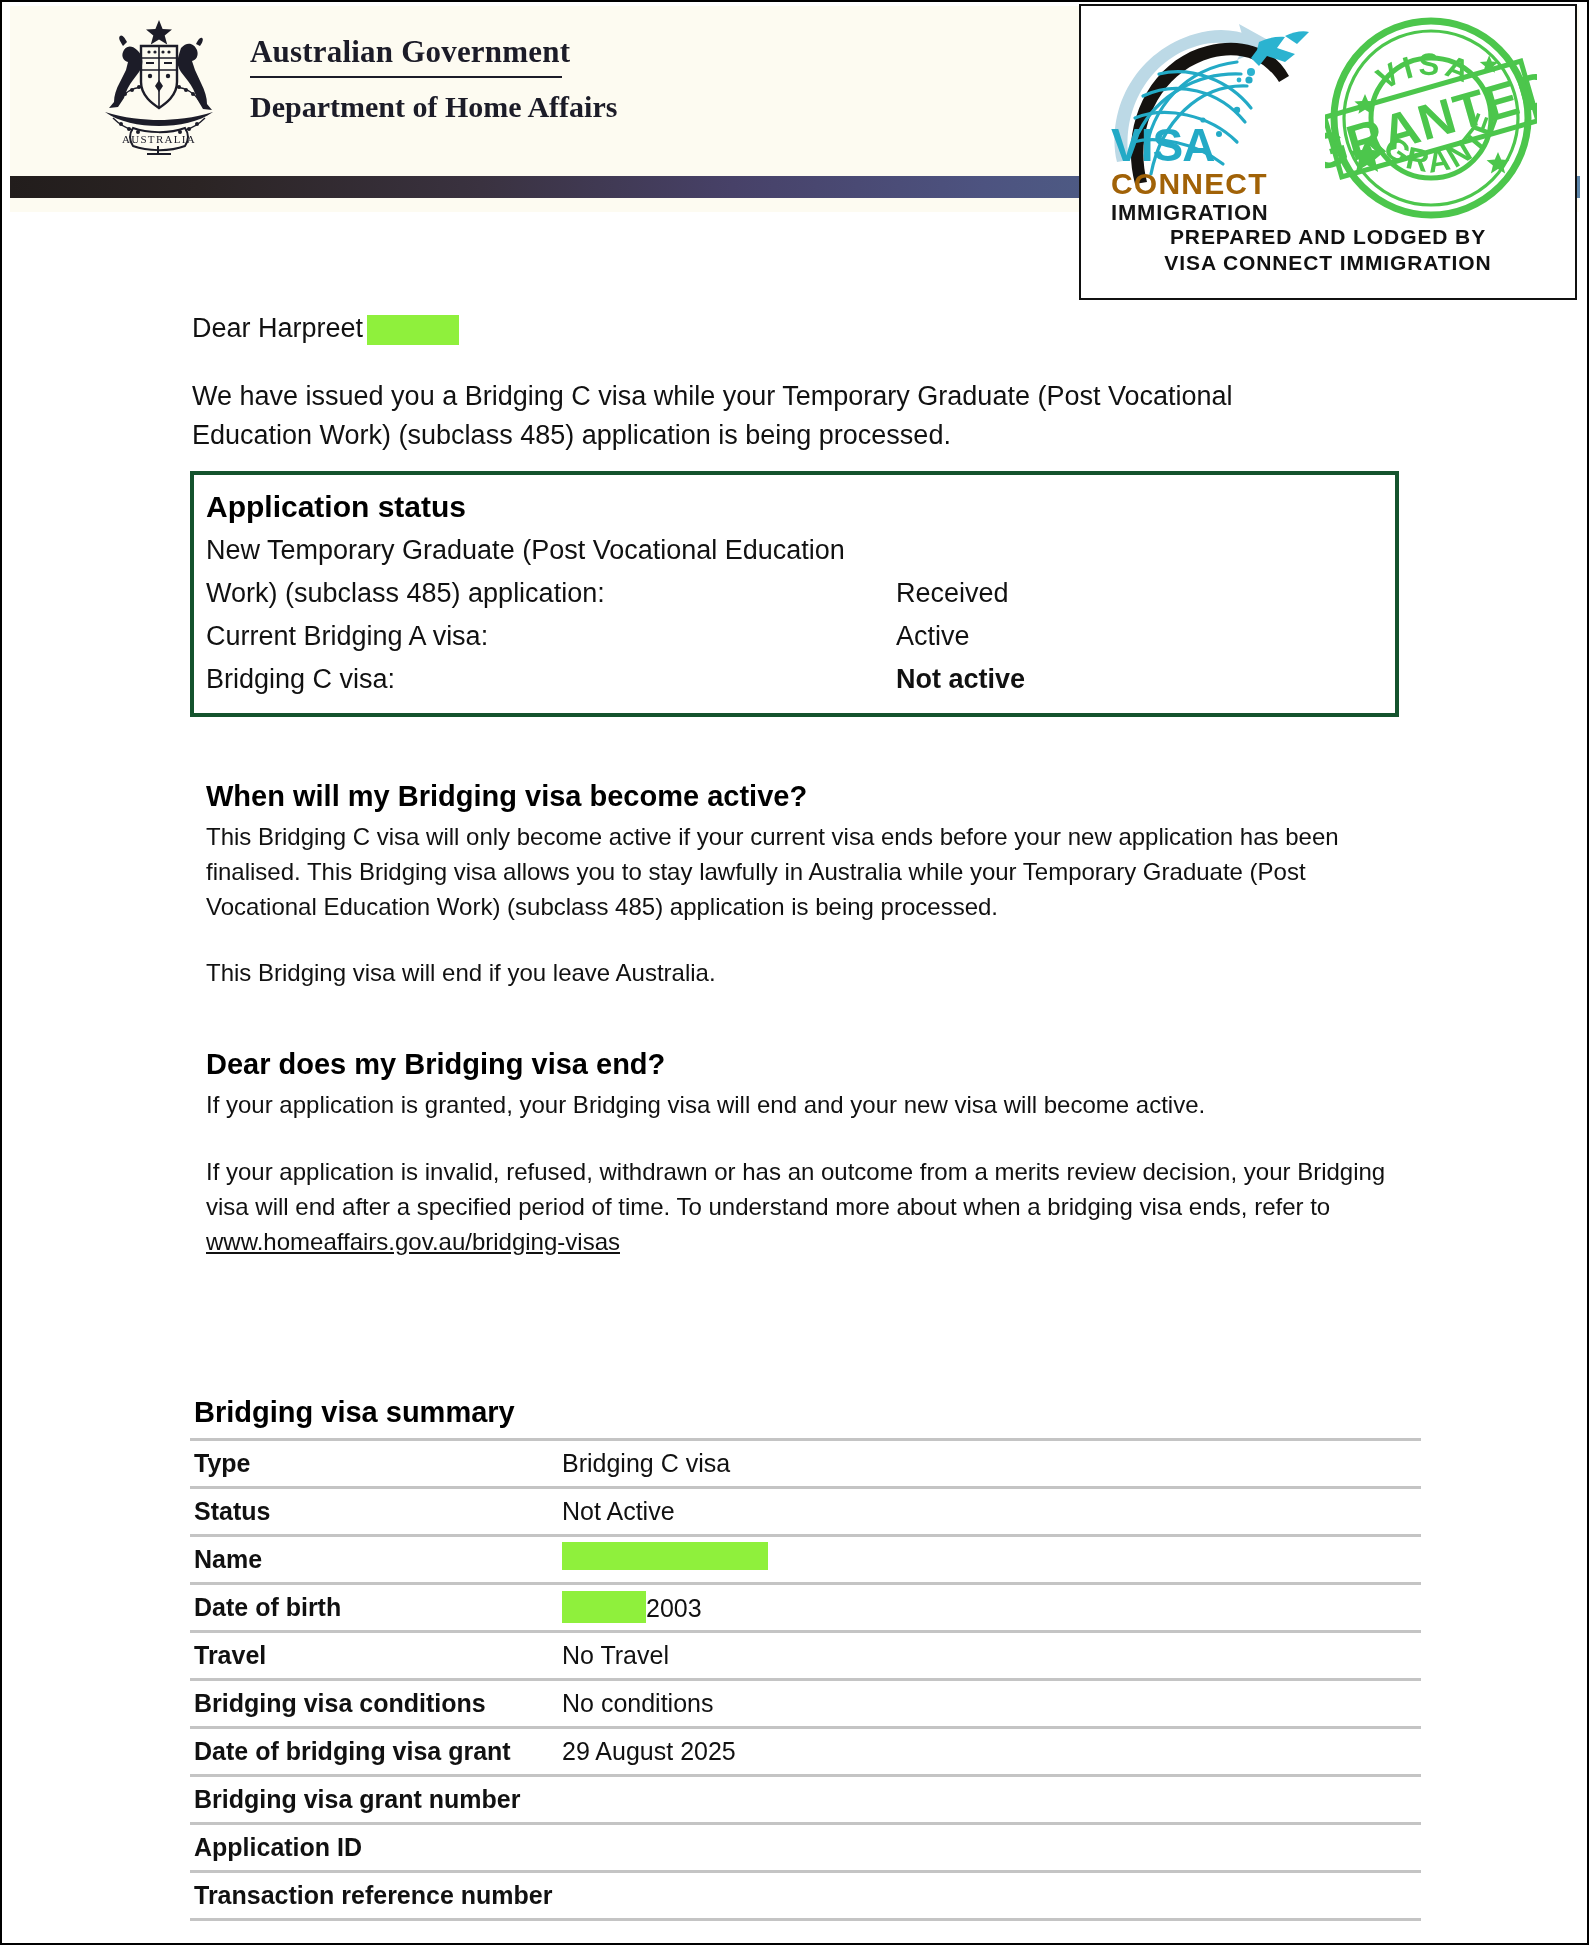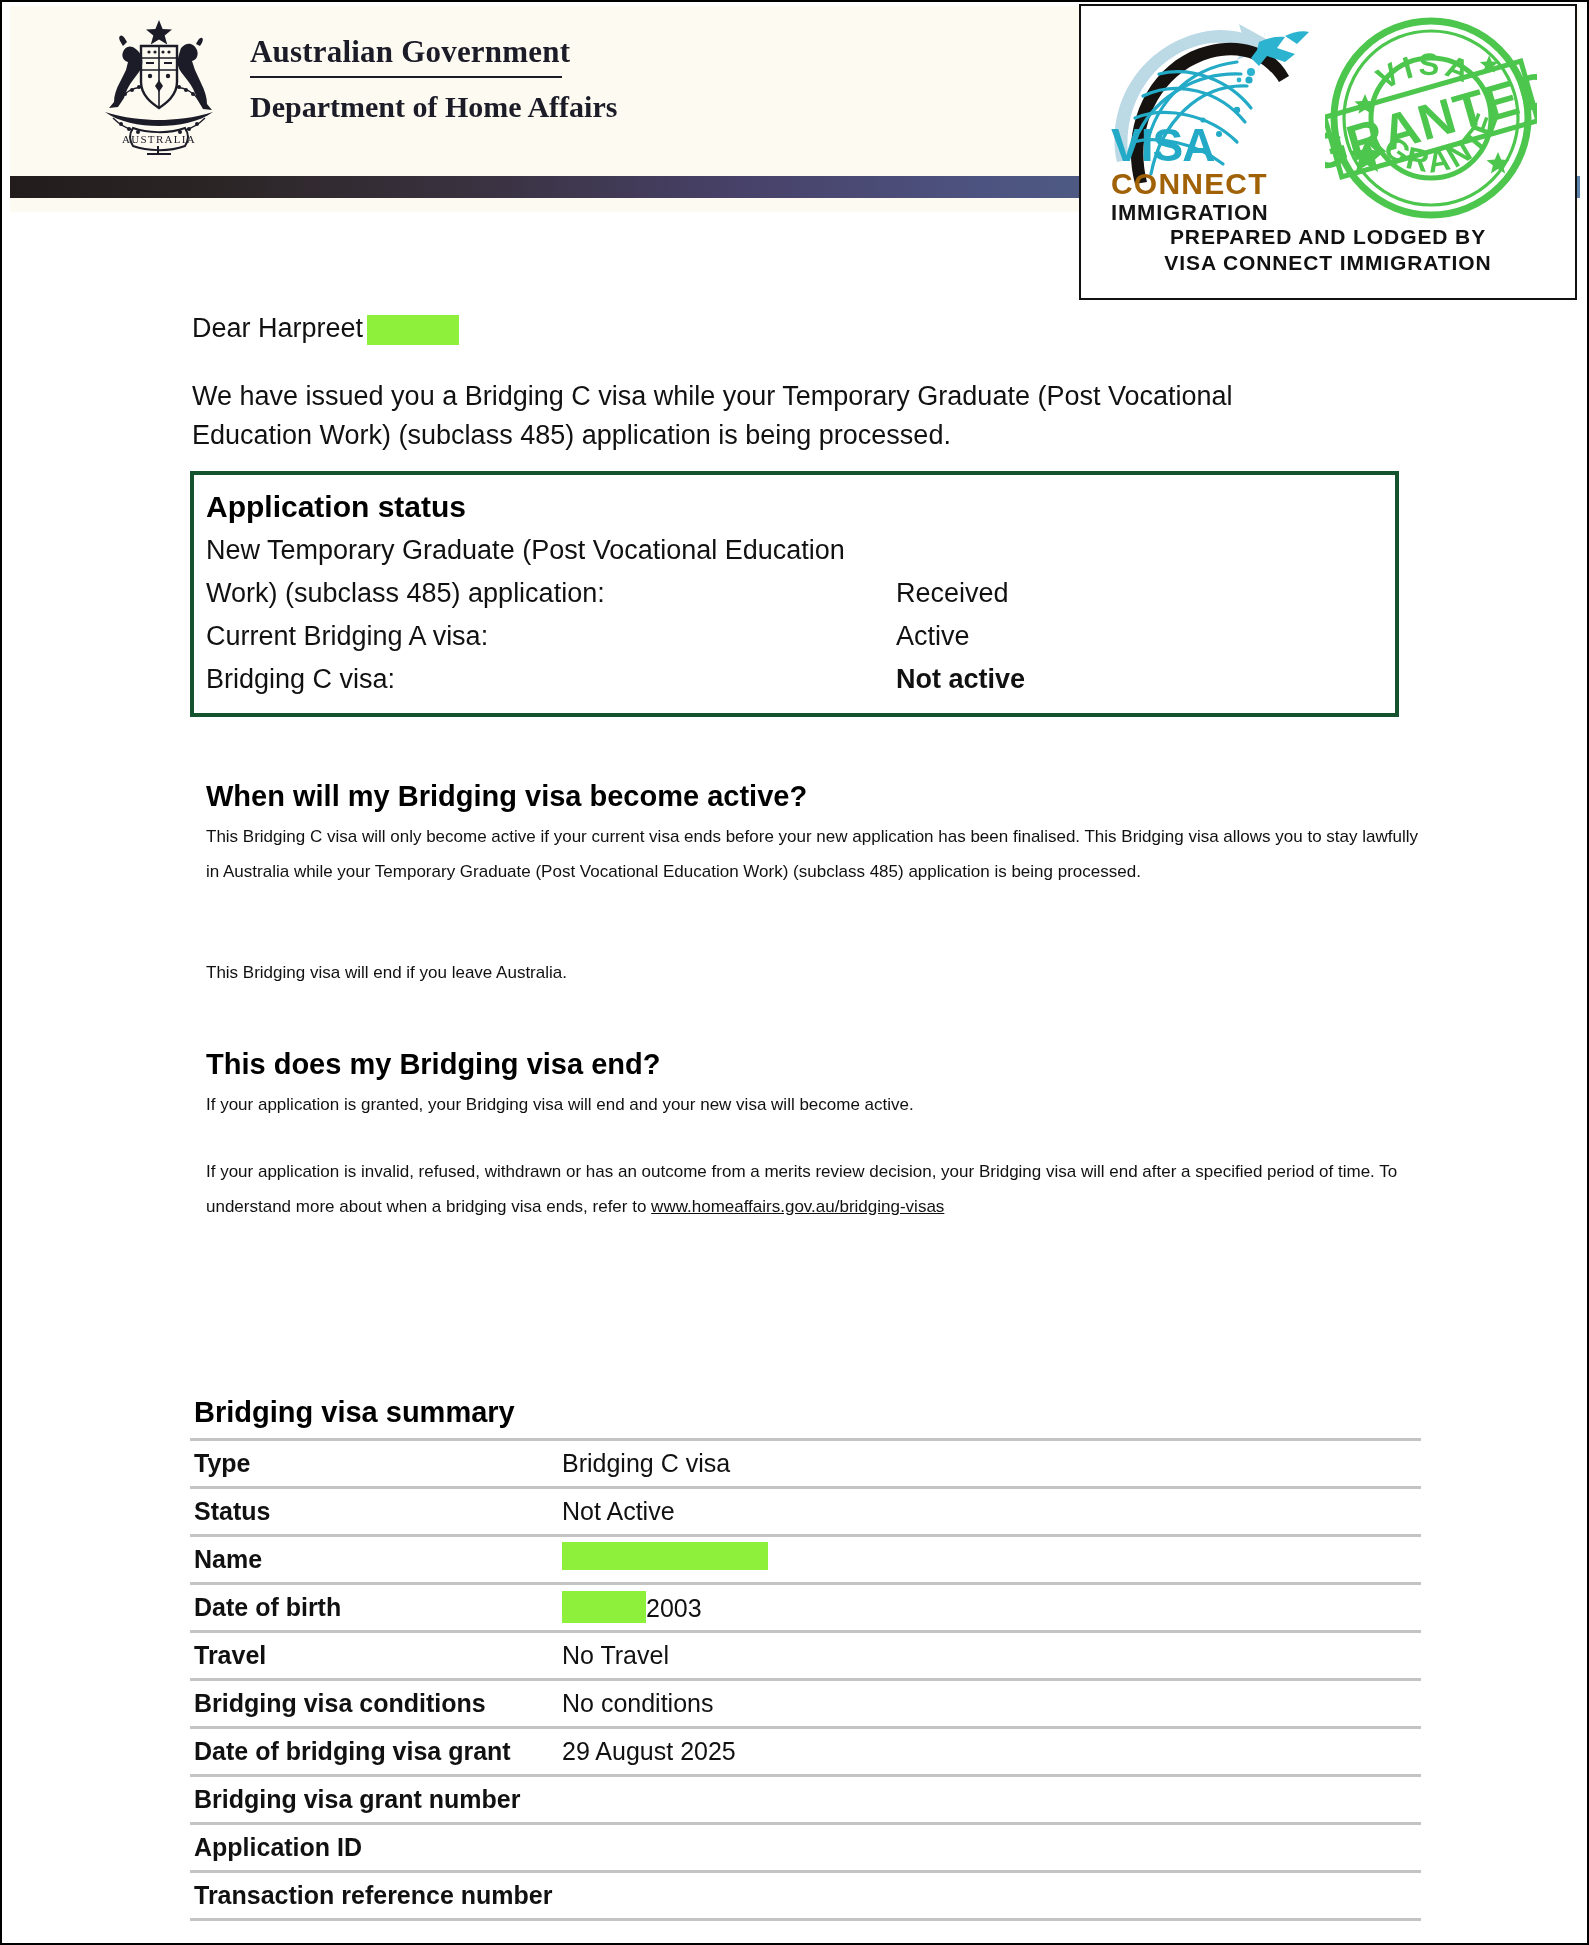--- a/index.html
+++ b/index.html
@@ -226,21 +226,21 @@
     margin-left: 16px;
   }
   .sec-h {
     font-size: 29px;
     font-weight: bold;
     color: #000000;
     line-height: 38px;
     margin-bottom: 4px;
   }
   .sec-p {
-    font-size: 17px;
+    font-size: 24px;
     line-height: 35px;
     color: #111111;
   }
   .sec-p + .sec-p { margin-top: 32px; }
   .link {
     color: #111111;
     text-decoration: underline;
   }
 
   
@@ -457,21 +457,21 @@
     <div class="section" style="top:560px;">
       <div class="sec-h">When will my Bridging visa become active?</div>
       <div class="sec-p">This Bridging C visa will only become active if your current visa ends before your new application has been finalised. This Bridging visa allows you to stay lawfully in Australia while your Temporary Graduate (Post Vocational Education Work) (subclass 485) application is being processed.</div>
     </div>
 
     <div class="section" style="top:738px;">
       <div class="sec-p">This Bridging visa will end if you leave Australia.</div>
     </div>
 
     <div class="section" style="top:828px;">
-      <div class="sec-h">This does my Bridging visa end?</div>
+      <div class="sec-h">Dear does my Bridging visa end?</div>
       <div class="sec-p">If your application is granted, your Bridging visa will end and your new visa will become active.</div>
       <div class="sec-p"><span>If your application is invalid, refused, withdrawn or has an outcome from a merits review decision, your Bridging visa will end after a specified period of time. To understand more about when a bridging visa ends, refer to </span><a class="link" href="#">www.homeaffairs.gov.au/bridging-visas</a></div>
     </div>
   </div>
 
   <div class="summary-wrap">
     <div class="summary-title">Bridging visa summary</div>
 
     <table class="summary">
       <tbody>

